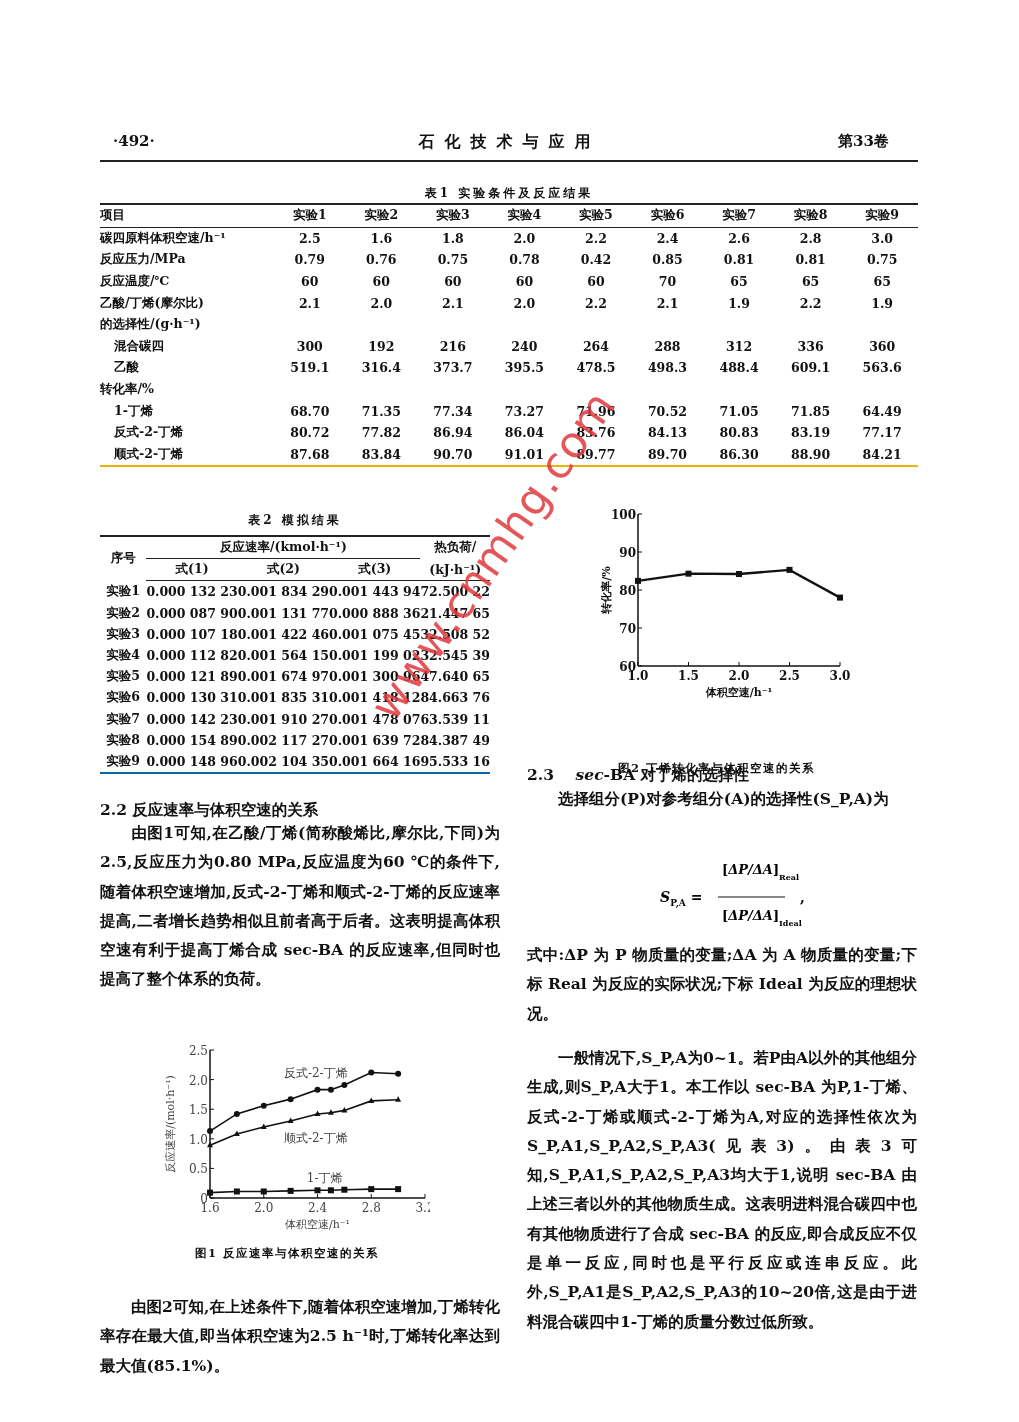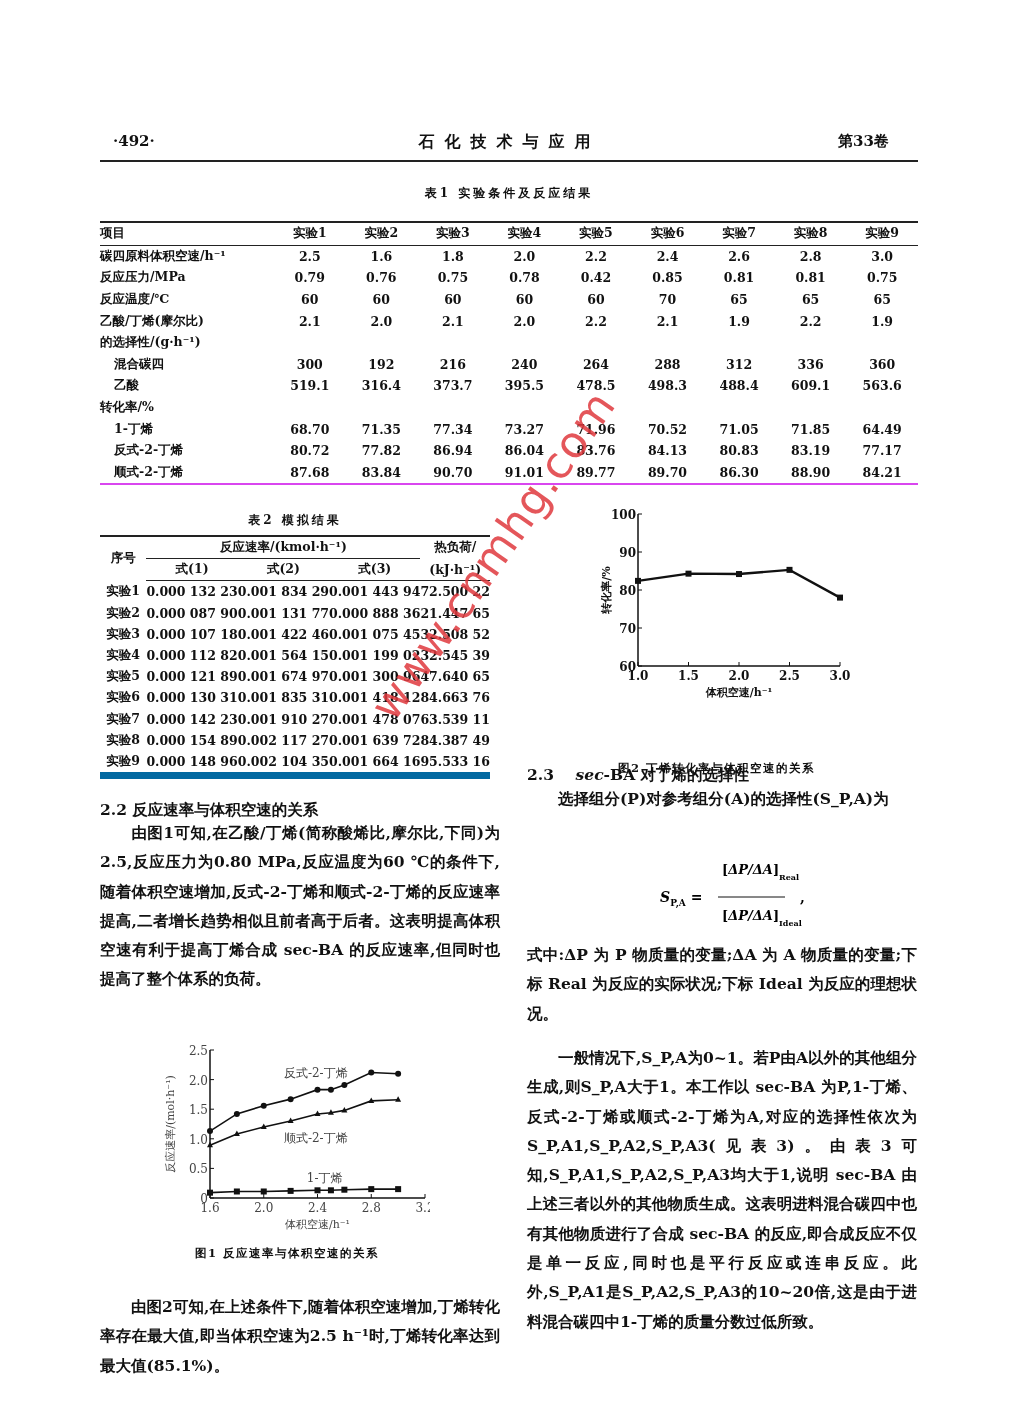--- a/index.html
+++ b/index.html
@@ -9,28 +9,28 @@
   #page-num { left: 113px; }
   #journal { left: 0; width: 1019px; text-align: center; letter-spacing: 10px; font-size: 16px; }
   #volume { left: 838px; }
   #hdr-rule { left: 100px; top: 160px; width: 818px; height: 2px; background: #222; }
 
   .caption { font-weight: bold; font-size: 12px; text-align: center; letter-spacing: 3px; }
   table { border-collapse: collapse; font-size: 12.5px; font-weight: bold; }
   table td, table th { padding: 0; white-space: nowrap; }
 
   #t1-cap { left: 100px; top: 185px; width: 818px; }
-  #t1 { left: 100px; top: 221px; width: 818px; border-top: 2px solid #222; border-bottom: 2px solid #d946ef; }
+  #t1 { left: 100px; top: 203px; width: 818px; border-top: 2px solid #222; border-bottom: 2px solid #eab308; }
   #t1 td { height: 21.6px; text-align: center; }
   #t1 td.lab { text-align: left; width: 160px; }
   #t1 td.ind { padding-left: 14px; }
   #t1 tr.head td { border-bottom: 1px solid #222; }
 
   #t2-cap { left: 100px; top: 512px; width: 390px; }
-  #t2 { left: 100px; top: 535px; width: 390px; border-top: 2px solid #222; border-bottom: 7px solid #0369a1; font-size: 12.5px; }
+  #t2 { left: 100px; top: 535px; width: 390px; border-top: 2px solid #222; border-bottom: 2px solid #0369a1; font-size: 12.5px; }
   #t2 td { height: 21.2px; text-align: center; }
   #t2 .hline td { border-bottom: 1px solid #222; }
   #t2 .under { border-bottom: 1px solid #222; }
 
   .sec-title { font-weight: bold; font-size: 15.5px; }
   .para { font-size: 15.5px; font-weight: bold; line-height: 29.3px; text-align: justify; text-align-last: left; }
   .para .ind { display: inline-block; width: 31px; }
 
   #s22-title { left: 100px; top: 800px; }
   #s22-p1 { left: 100px; top: 818px; width: 400px; }

